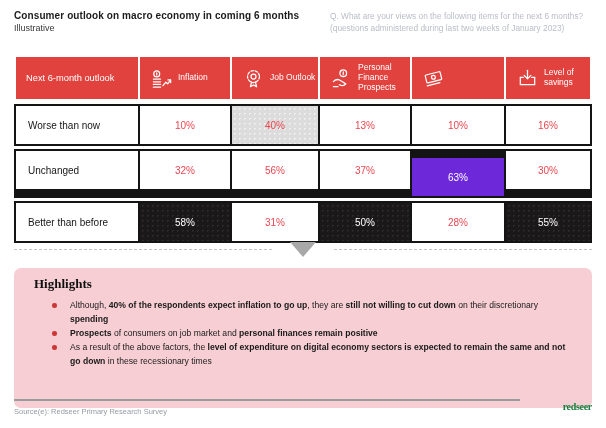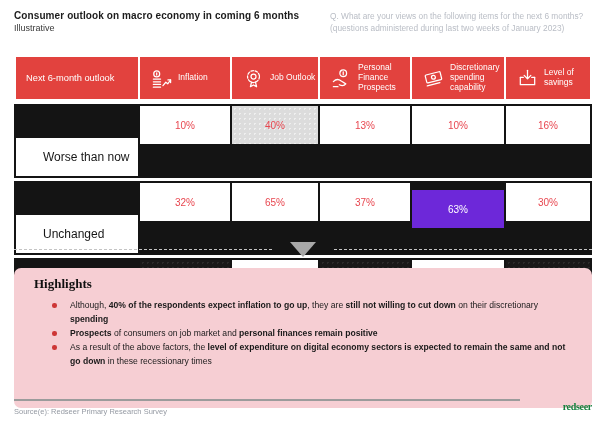--- a/index.html
+++ b/index.html
@@ -22,21 +22,21 @@
   .hcell.first{justify-content:flex-start;padding-left:10px;}
   .hlabel{font-size:8.5px;font-weight:500;line-height:1.15;}
   .hcell.first .hlabel{font-size:9.3px;}
   .iconwrap{display:inline-flex;flex:none;}
   .hicon{width:23px;height:23px;}
   .hicon *{fill:none;stroke:#fff;stroke-width:1.3;stroke-linecap:round;stroke-linejoin:round;}
 
   .trow{border-color:#141414;background:#141414;margin-top:3px;}
   .cell{height:38px;background:#ffffff;display:flex;align-items:center;justify-content:center;
         box-sizing:border-box;}
-  .cell.label-cell{justify-content:flex-start;padding-left:27px;font-size:12px;font-weight:500;color:#161616;margin-top:32px;}
+  .cell.label-cell{justify-content:flex-start;padding-left:12px;font-size:10px;font-weight:500;color:#161616;}
   .cell.val{font-size:10px;font-weight:500;color:#e84750;}
   .cell.val.light{background-color:#dcdcdc;
         background-image:radial-gradient(rgba(255,255,255,.55) 1px,transparent 1px);background-size:5px 5px;}
   .cell.val.dark{background:#6d28d9;color:#ffffff;margin-top:7px;}
   .cell.val.black{background-color:#1a1818;color:#ffffff;
         background-image:radial-gradient(rgba(255,255,255,.08) 1px,transparent 1px);background-size:5px 5px;}
 
   
   .divider{position:absolute;left:14px;right:14px;top:240px;display:flex;align-items:center;height:18px;}
   .dash{flex:1;border-top:1.5px dashed #c4c4c4;height:0;}
@@ -116,21 +116,20 @@
         <div class="hcell">
           <span class="iconwrap">
             <svg class="hicon" viewBox="0 0 24 24">
               <g transform="rotate(-14 12 11)">
                 <rect x="4" y="6.5" width="16" height="8.5" rx="1"></rect>
                 <circle cx="12" cy="10.7" r="2"></circle>
               </g>
               <path d="M5.5 19.8l13.2-3.4"></path>
             </svg>
           </span>
-          <span class="hlabel">Discretionary spending capability</span>
         </div>
         <div class="hcell">
           <span class="iconwrap">
             <svg class="hicon" viewBox="0 0 24 24">
               <path d="M12 3.5v8.5"></path>
               <path d="M8.5 8.8 12 12.3l3.5-3.5"></path>
               <path d="M4.5 10.8v7.7h15v-7.7"></path>
               <path d="M4.5 10.8h3.2M16.3 10.8h3.2"></path>
             </svg>
           </span>
@@ -142,21 +141,21 @@
           <div class="cell label-cell">Worse than now</div>
           <div class="cell val">10%</div>
           <div class="cell val light">40%</div>
           <div class="cell val">13%</div>
           <div class="cell val">10%</div>
           <div class="cell val">16%</div>
         </div>
         <div class="grid6 trow">
           <div class="cell label-cell">Unchanged</div>
           <div class="cell val">32%</div>
-          <div class="cell val">65%</div>
+          <div class="cell val">56%</div>
           <div class="cell val">37%</div>
           <div class="cell val dark">63%</div>
           <div class="cell val">30%</div>
         </div>
         <div class="grid6 trow">
           <div class="cell label-cell">Better than before</div>
           <div class="cell val black">58%</div>
           <div class="cell val">31%</div>
           <div class="cell val black">50%</div>
           <div class="cell val">28%</div>

